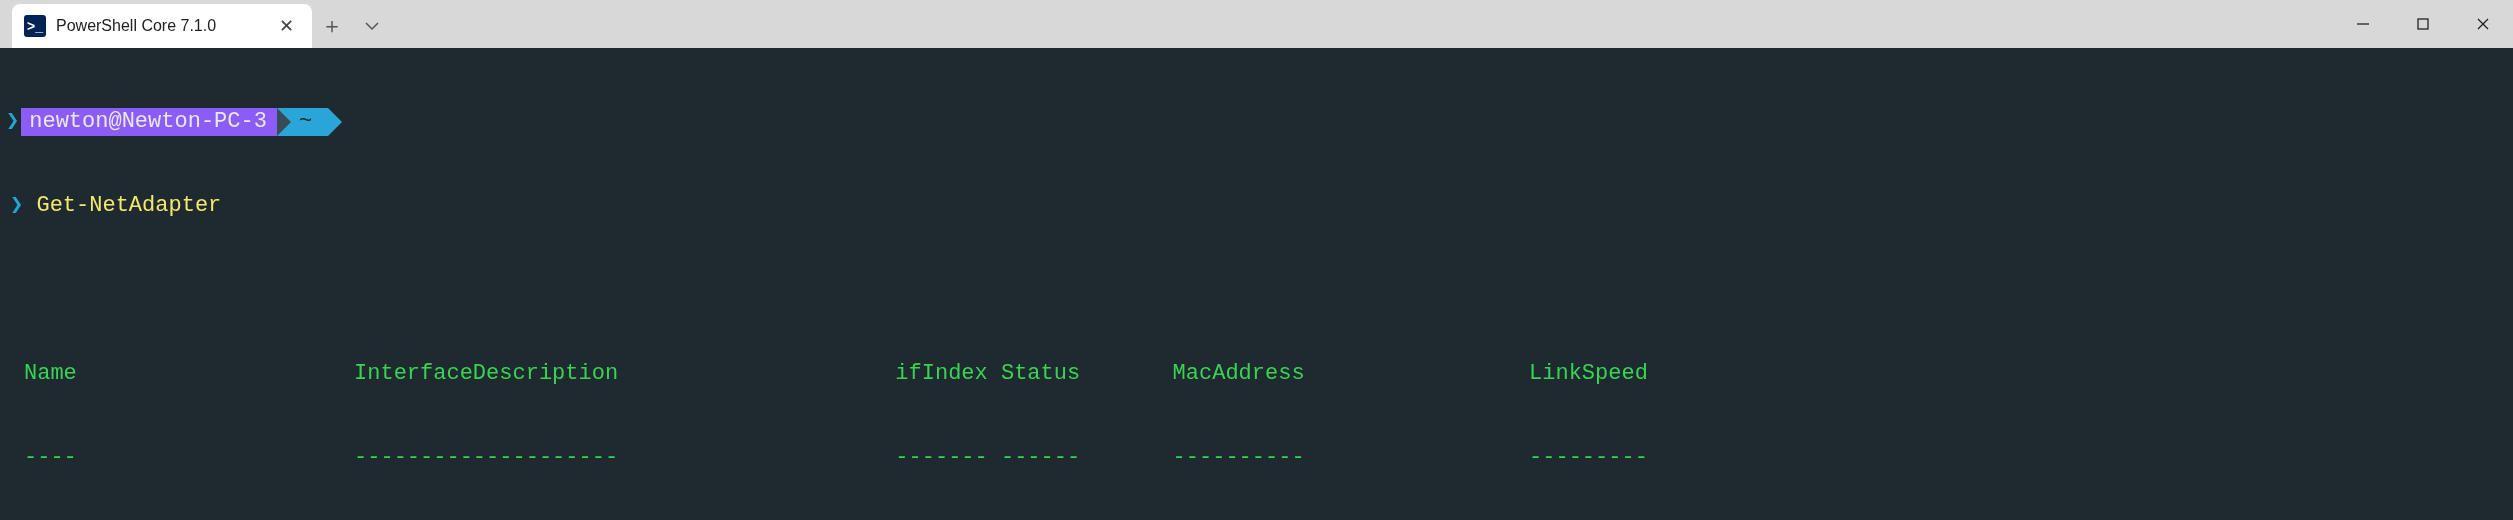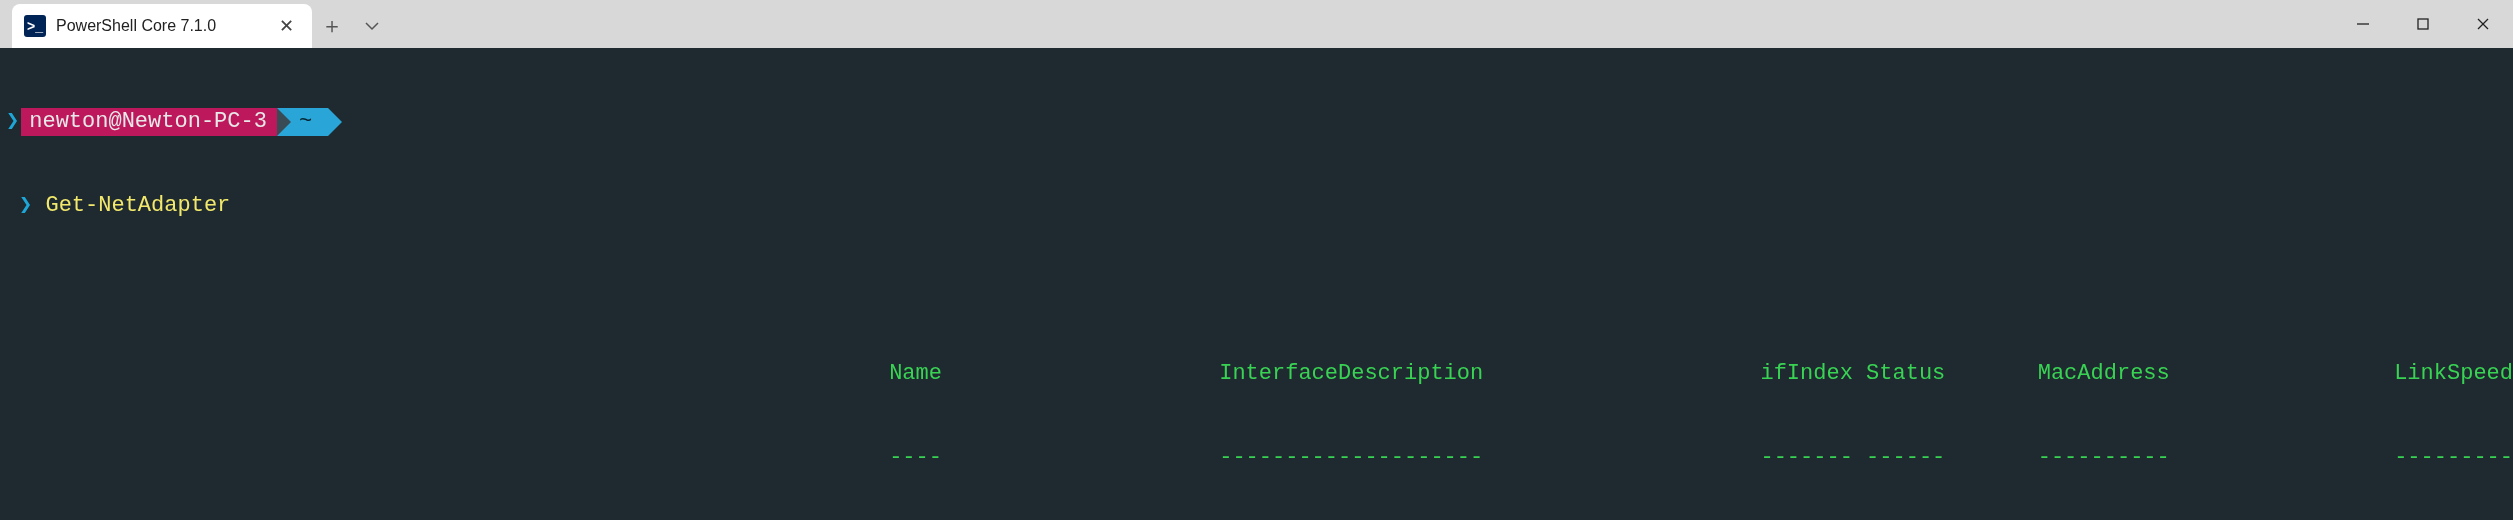--- a/index.html
+++ b/index.html
@@ -83,21 +83,21 @@
     display: flex;
     align-items: stretch;
     height: 28px;
   }
   .prompt-caret {
     color: #1ea6d6;
     padding-left: 6px;
     padding-right: 2px;
   }
   .seg-user {
-    background: #be185d;
+    background: #8b5cf6;
     color: #e8e8e8;
     padding: 0 10px 0 8px;
     display: flex; align-items: center;
     position: relative;
   }
   .seg-user::after {
     content: "";
     position: absolute;
     right: -14px; top: 0;
     border-top: 14px solid transparent;
@@ -114,28 +114,27 @@
   }
   .seg-path::after {
     content: "";
     position: absolute;
     right: -14px; top: 0;
     border-top: 14px solid transparent;
     border-bottom: 14px solid transparent;
     border-left: 14px solid #2aa5d8;
   }
   .cmd-line {
-    padding-left: 19px;
+    padding-left: 10px;
   }
   .cmd-caret { color: #1ea6d6; }
   .cmd-text { color: #f2e86b; }
   .out {
     color: #39d353;
     padding-left: 24px;
-    text-align: right;
   }
 </style>
 </head>
 <body>
 
 <div class="titlebar">
   <div class="tab">
     <div class="ps-icon">
         <span>&gt;_</span>
       </div>

